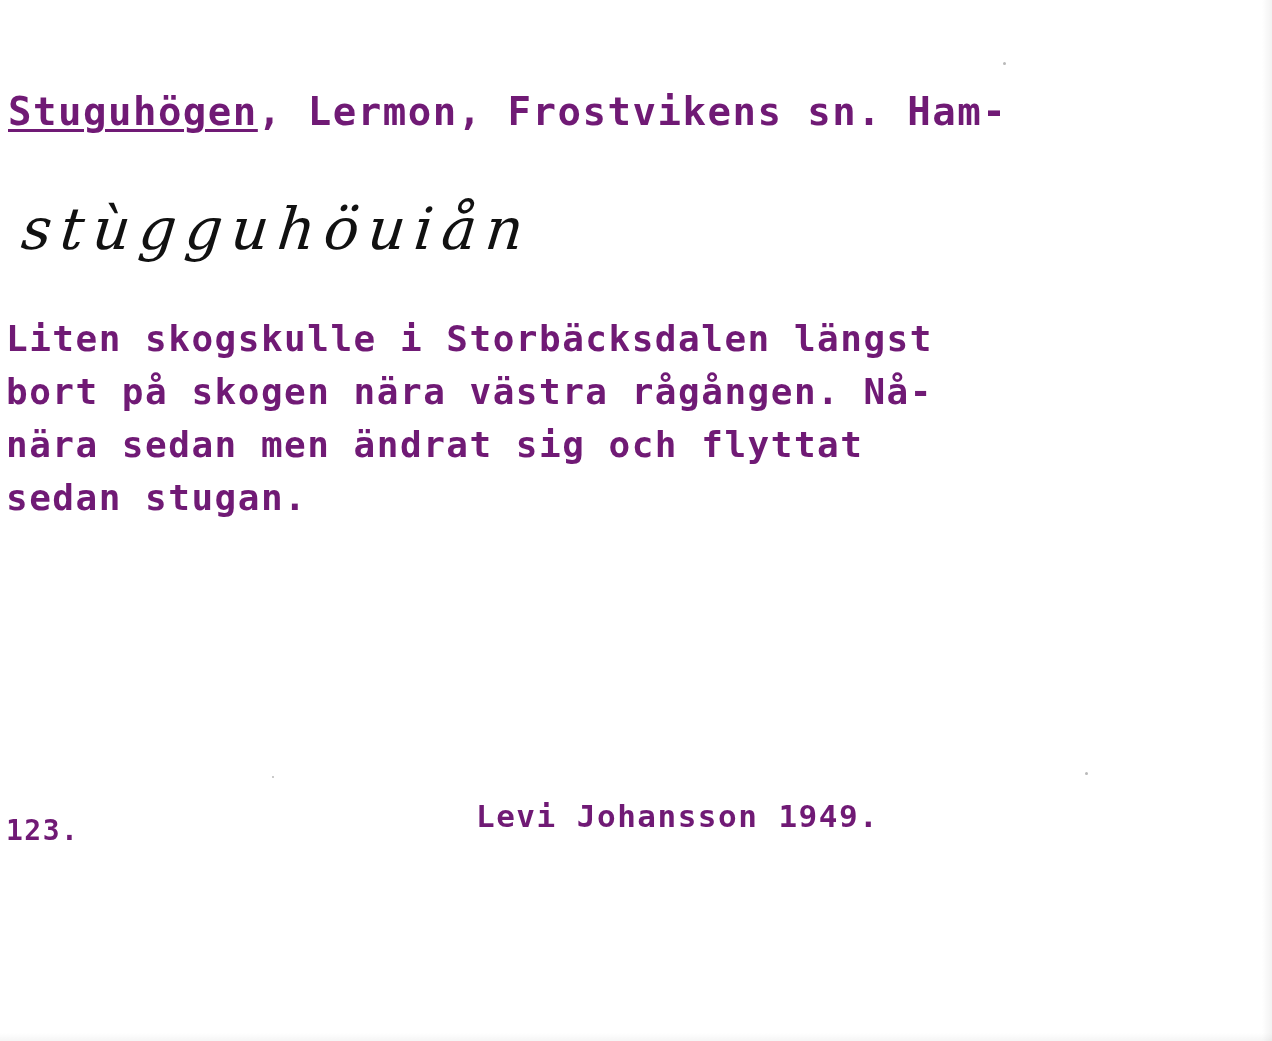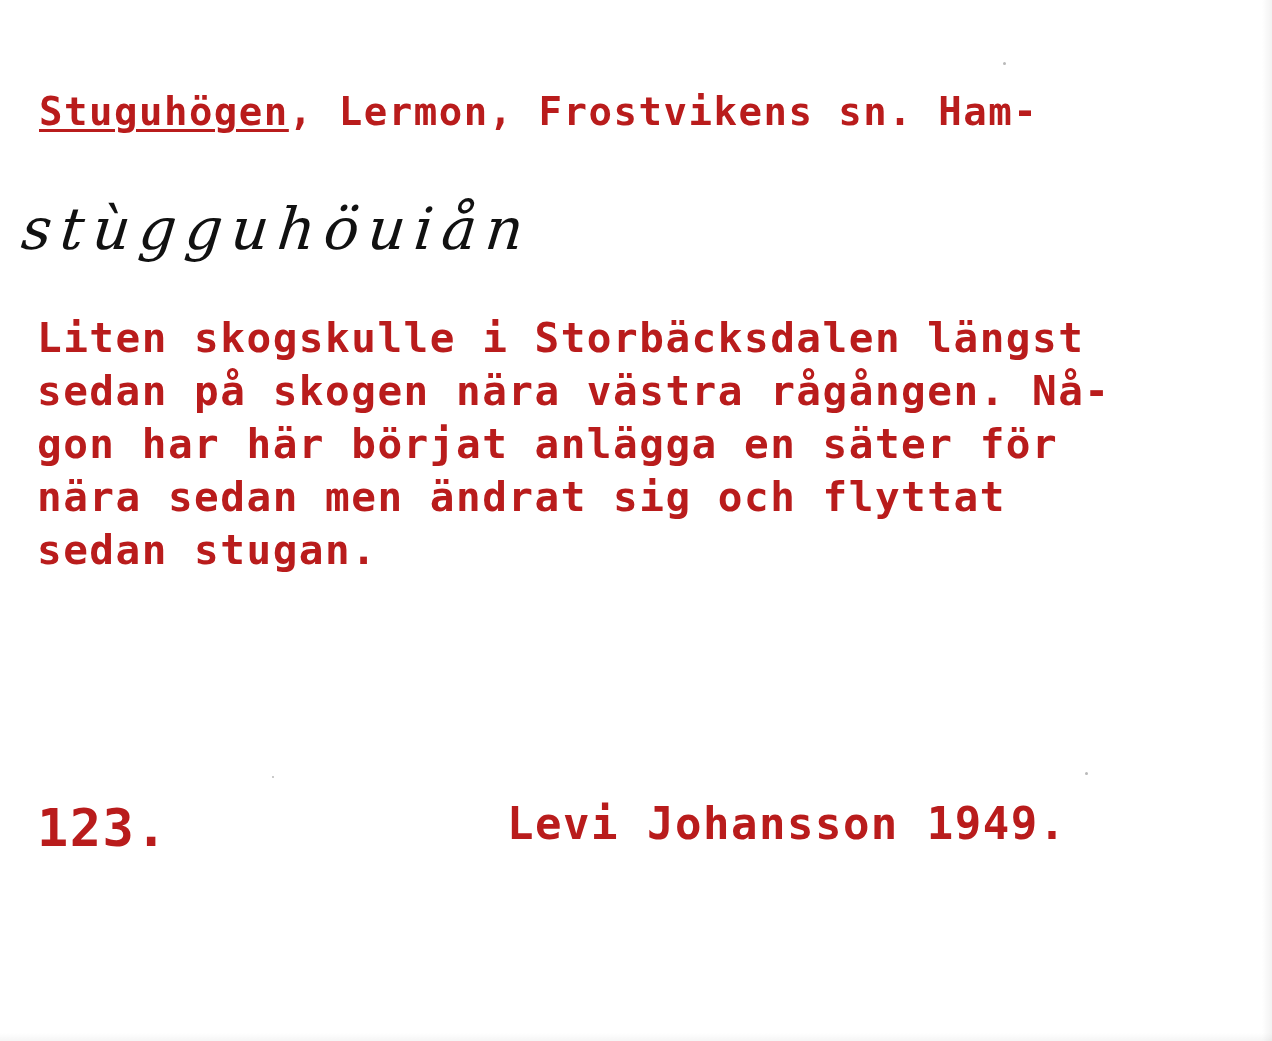--- a/index.html
+++ b/index.html
@@ -15,22 +15,21 @@
     overflow: hidden;
     font-family: "DejaVu Sans Mono", monospace;
     color: #0a0a0a;
   }
 
   
   .typed {
     font-family: "DejaVu Sans Mono", monospace;
     font-weight: 700;
     letter-spacing: 1.5px;
-    color: #b91c1c;
-    margin-left: 31px;
+    color: #701a75;
   }
 
   .head-block {
     position: absolute;
     left: 8px;
     top: 88px;
     width: 1230px;
   }
   .head-line {
     font-size: 39px;
@@ -58,45 +57,45 @@
   }
 
   
   .body-block {
     position: absolute;
     left: 6px;
     top: 312px;
     width: 1250px;
   }
   .body-line {
-    font-size: 41px;
+    font-size: 36px;
     line-height: 53px;
     white-space: pre;
   }
 
   
   .footer {
     position: absolute;
     left: 6px;
     top: 798px;
     width: 1250px;
     height: 56px;
   }
   .footer-number {
     position: absolute;
     left: 0px;
-    top: 0px;
-    font-size: 52px;
+    top: 16px;
+    font-size: 28px;
     white-space: pre;
   }
   .footer-credit {
     position: absolute;
     left: 470px;
     top: 0px;
-    font-size: 44px;
+    font-size: 31px;
     white-space: pre;
   }
 
   
   .scan-edge-right {
     position: absolute;
     right: 0;
     top: 0;
     width: 10px;
     height: 1041px;
@@ -122,22 +121,21 @@
 <div class="card">
 
   <div class="head-block typed">
     <div class="head-line"><span class="underlined">Stuguhögen</span><span>, Lermon, Frostvikens sn. Ham-</span></div>
   </div>
 
   <div class="hand">stùgguhöuiån</div>
 
   <div class="body-block typed">
     <div class="body-line">Liten skogskulle i Storbäcksdalen längst</div>
-    <div class="body-line">sedan på skogen nära västra rågången. Nå-</div>
-    <div class="body-line">gon har här börjat anlägga en säter för</div>
+    <div class="body-line">bort på skogen nära västra rågången. Nå-</div>
     <div class="body-line">nära sedan men ändrat sig och flyttat</div>
     <div class="body-line">sedan stugan.</div>
   </div>
 
   <div class="footer typed">
     <div class="footer-number">123.</div>
     <div class="footer-credit">Levi Johansson 1949.</div>
   </div>
 
   <div class="scan-edge-right"></div>

